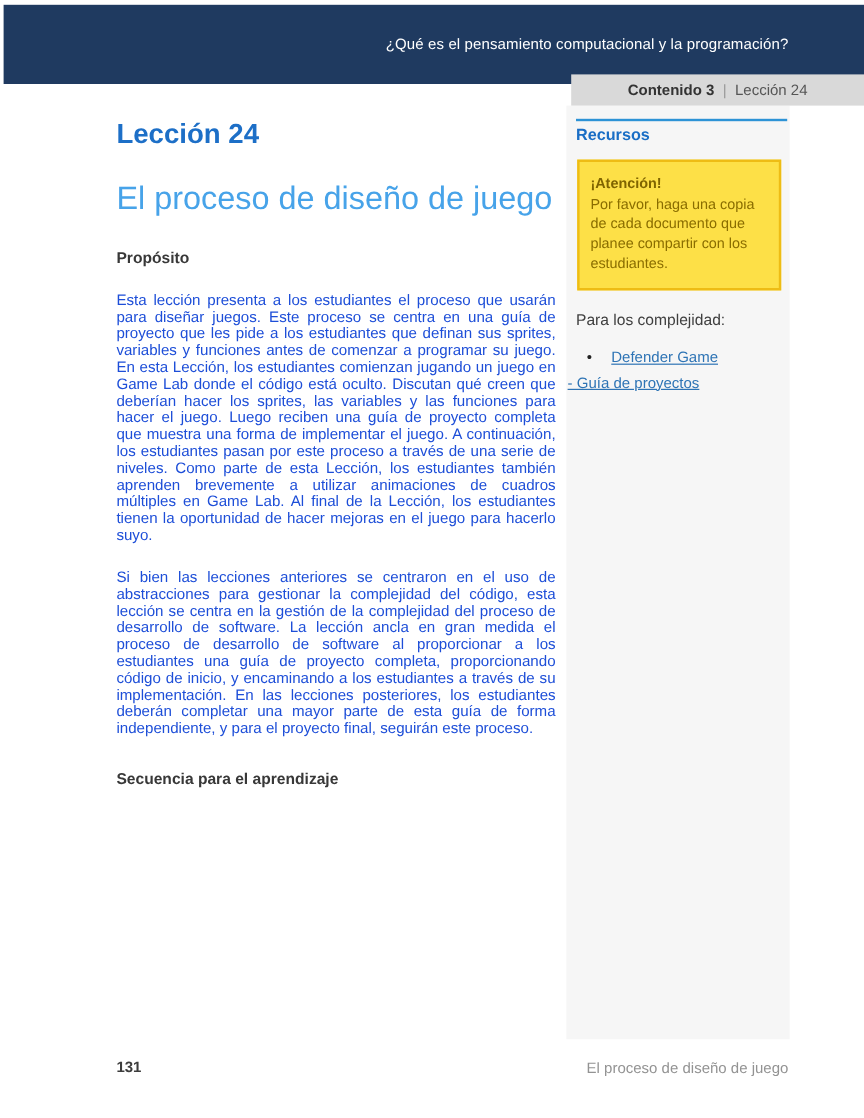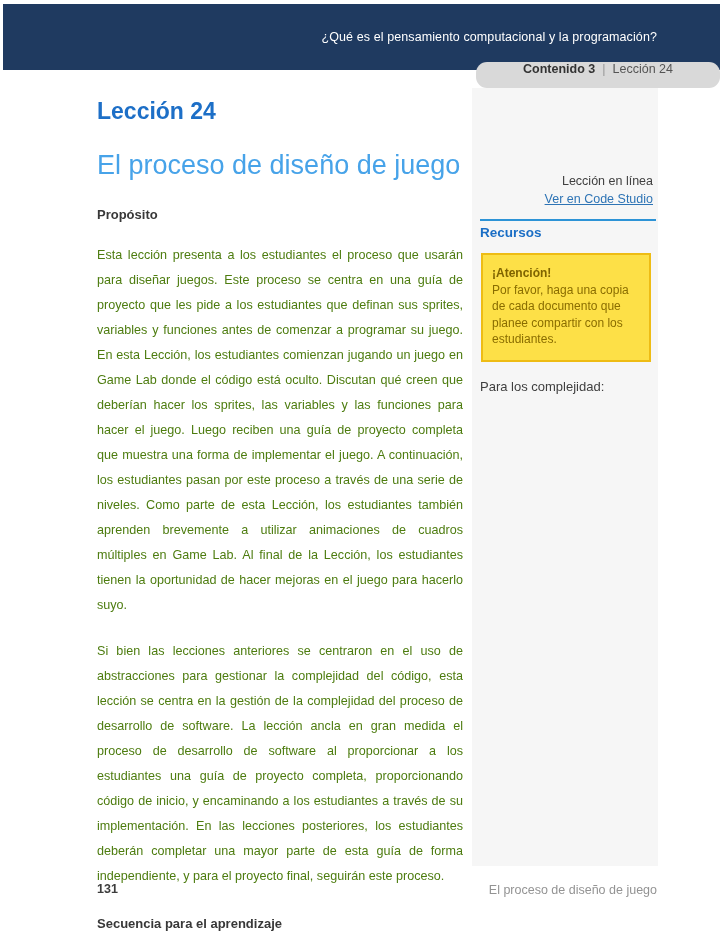--- a/index.html
+++ b/index.html
@@ -19,24 +19,23 @@
     display: flex; align-items: center; justify-content: flex-end;
     padding-right: 63px; box-sizing: border-box;
     color: #ffffff; font-size: 12.5px; letter-spacing: 0.1px;
     z-index: 1;
   }
 
   
   .breadcrumb-strip {
     position: absolute; top: 62px; left: 476px; right: 0; height: 26px;
     background: #d9d9d9;
-    display: flex; align-items: flex-start; justify-content: center;
+    display: flex; align-items: center; justify-content: center;
     font-size: 12.5px; color: #555; gap: 7px;
     z-index: 2;
-    border-radius: 11px;
   }
   .breadcrumb-strip .crumb-bold { font-weight: bold; color: #333; }
   .breadcrumb-strip .crumb-sep { color: #999; }
 
   
   .sidebar {
     position: absolute; left: 472px; top: 88px; width: 186px; height: 778px;
     background: #f6f6f6;
     box-sizing: border-box;
     font-size: 12.5px;
@@ -79,21 +78,21 @@
   }
   .lesson-title {
     color: #47a3e9; font-size: 27px; font-weight: normal; line-height: 30px;
     margin: 26px 0 0 0;
   }
   .purpose-heading, .sequence-heading {
     color: #383838; font-size: 13px; font-weight: bold; margin: 27px 0 0 0;
   }
   .body-par {
     margin: 21px 0 0 0;
-    font-size: 12.6px; line-height: 25px; color: #4d7c0f;
+    font-size: 12.6px; line-height: 14px; color: #1d4ed8;
     text-align: justify;
   }
 
   
   .footer {
     position: absolute; left: 0; right: 0; top: 882px; height: 20px; padding-left: 20px;
   }
   .page-number {
     position: absolute; left: 97px; top: 0;
     font-weight: bold; font-size: 12.5px; color: #3d3d3d;
@@ -112,31 +111,30 @@
     <span>¿Qué es el pensamiento computacional y la programación?</span>
   </div>
 
   <div class="breadcrumb-strip">
     <span class="crumb-bold">Contenido 3</span>
     <span class="crumb-sep">|</span>
     <span>Lección 24</span>
   </div>
 
   <div class="sidebar">
-    <div class="online-block">
-      <div class="online-label">Lección en línea</div>
-      <a class="online-link">Ver en Code Studio</a>
-    </div>
     <hr class="sidebar-divider">
     <div class="resources-heading">Recursos</div>
     <div class="attention-box">
       <div class="attention-title">¡Atención!</div>
       <div class="attention-body">Por favor, haga una copia de cada documento que planee compartir con los estudiantes.</div>
     </div>
     <div class="students-heading">Para los complejidad:</div>
+    <div class="student-item">
+      <span class="student-bullet">•</span><a class="student-link"><span>Defender Game</span><br><span>- Guía de proyectos</span></a>
+    </div>
   </div>
 
   <div class="main-col">
     <h1 class="lesson-number">Lección 24</h1>
     <h2 class="lesson-title">El proceso de diseño de juego</h2>
     <h3 class="purpose-heading">Propósito</h3>
     <p class="body-par">Esta lección presenta a los estudiantes el proceso que usarán para diseñar juegos. Este proceso se centra en una guía de proyecto que les pide a los estudiantes que definan sus sprites, variables y funciones antes de comenzar a programar su juego. En esta Lección, los estudiantes comienzan jugando un juego en Game Lab donde el código está oculto. Discutan qué creen que deberían hacer los sprites, las variables y las funciones para hacer el juego. Luego reciben una guía de proyecto completa que muestra una forma de implementar el juego. A continuación, los estudiantes pasan por este proceso a través de una serie de niveles. Como parte de esta Lección, los estudiantes también aprenden brevemente a utilizar animaciones de cuadros múltiples en Game Lab. Al final de la Lección, los estudiantes tienen la oportunidad de hacer mejoras en el juego para hacerlo suyo.</p>
     <p class="body-par">Si bien las lecciones anteriores se centraron en el uso de abstracciones para gestionar la complejidad del código, esta lección se centra en la gestión de la complejidad del proceso de desarrollo de software. La lección ancla en gran medida el proceso de desarrollo de software al proporcionar a los estudiantes una guía de proyecto completa, proporcionando código de inicio, y encaminando a los estudiantes a través de su implementación. En las lecciones posteriores, los estudiantes deberán completar una mayor parte de esta guía de forma independiente, y para el proyecto final, seguirán este proceso.</p>
     <h3 class="sequence-heading">Secuencia para el aprendizaje</h3>
 

